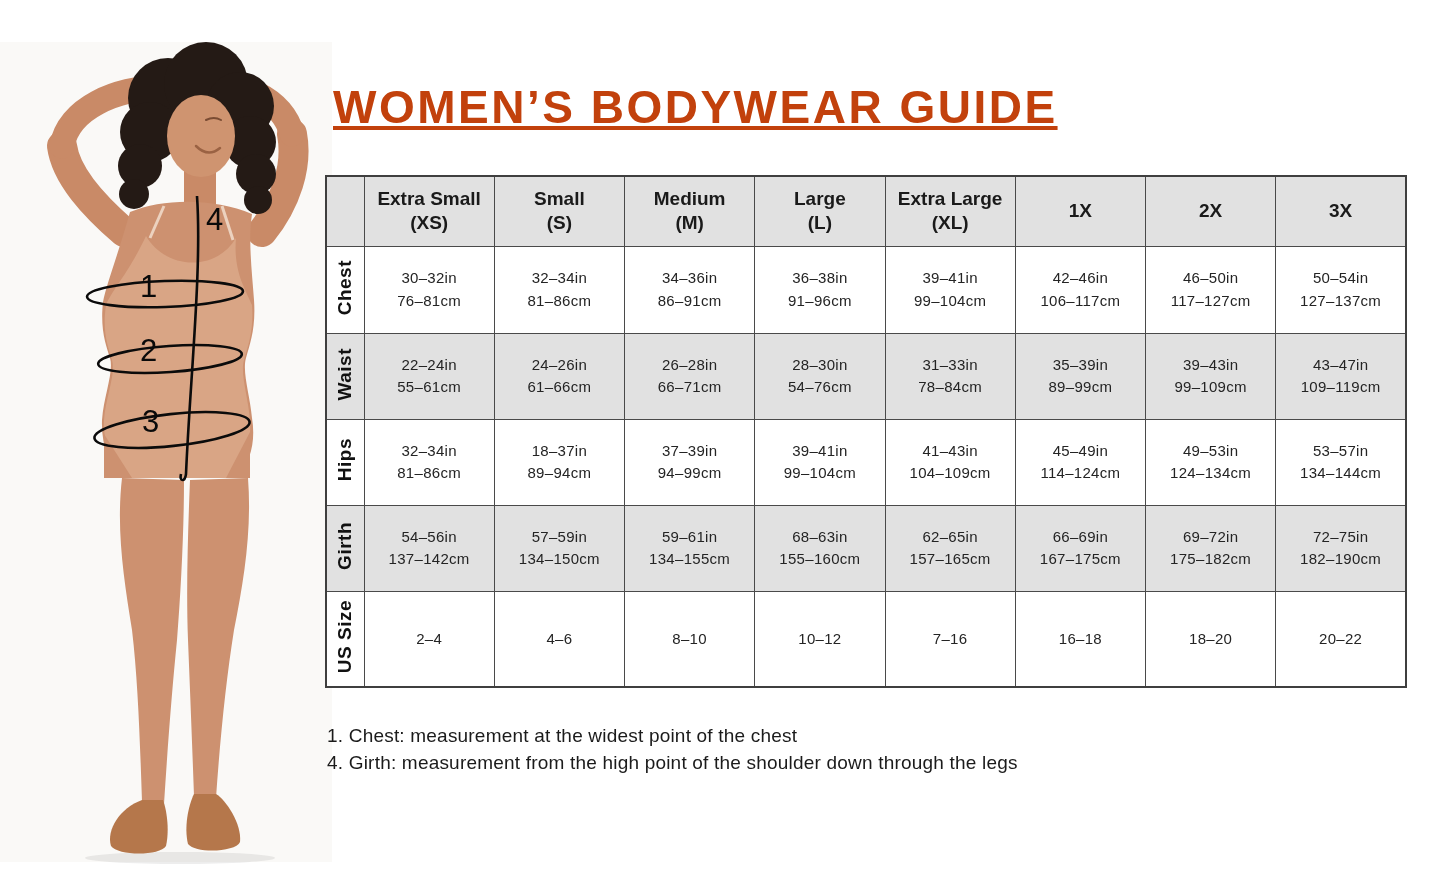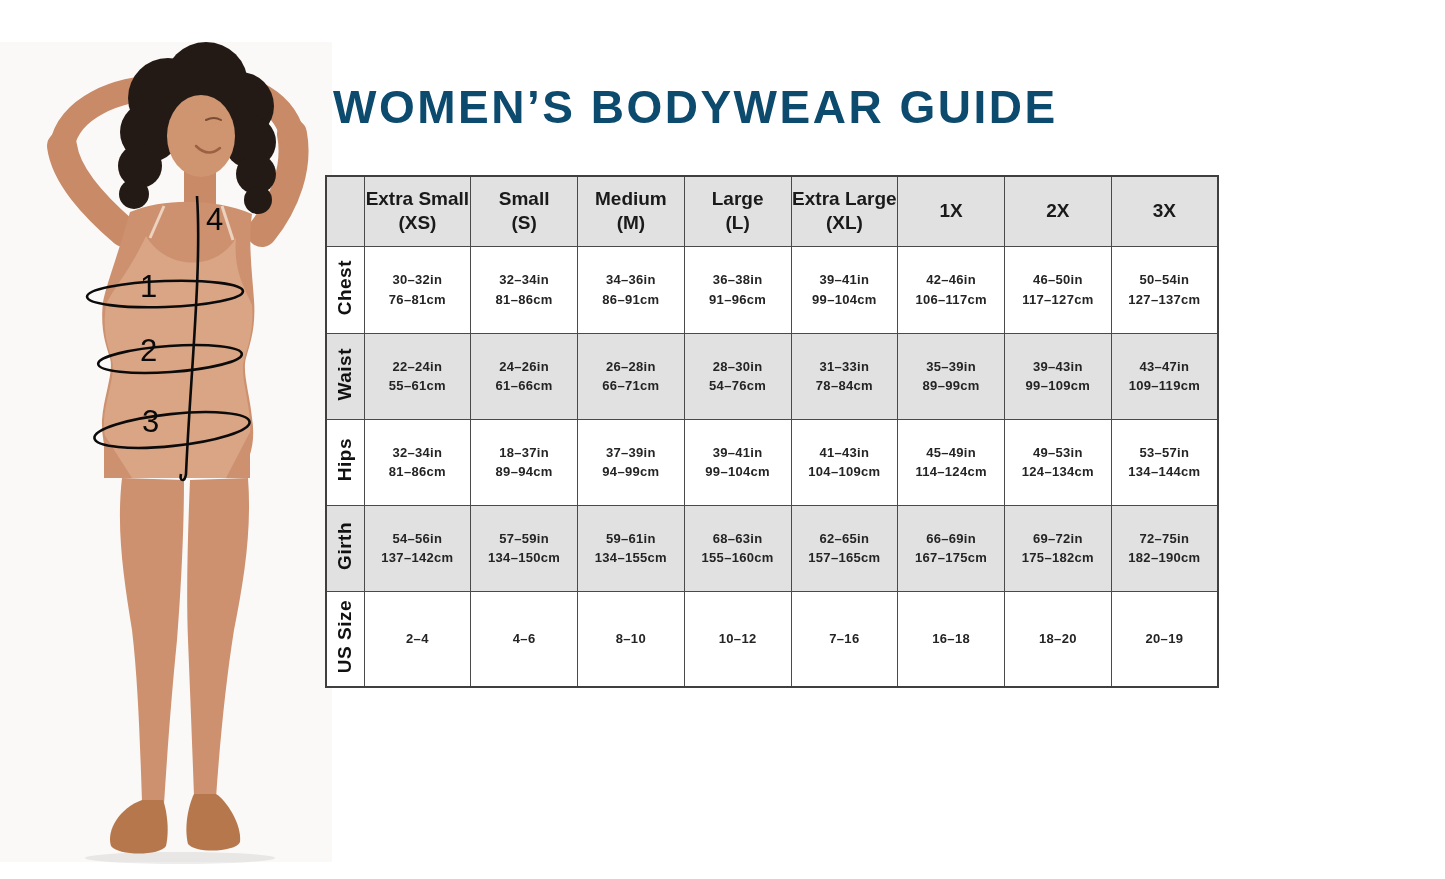--- a/index.html
+++ b/index.html
@@ -4,36 +4,36 @@
 <style>
   * { margin:0; padding:0; box-sizing:border-box; }
   html,body { width:1445px; height:879px; background:#ffffff; overflow:hidden;
               font-family:"Liberation Sans", sans-serif; color:#1d1d1d; position:relative; }
 
   
   .figure-wrap { position:absolute; left:0; top:0; width:332px; height:879px; }
 
   
   .page-title { position:absolute; left:333px; top:80px; font-size:46px; font-weight:700;
-                letter-spacing:2.5px; color:#0c4a6e; white-space:nowrap; }
-
-  
-  .size-table { position:absolute; left:325px; top:175px; width:894px;
+                letter-spacing:2.5px; color:#c2410c; white-space:nowrap;text-decoration:underline; }
+
+  
+  .size-table { position:absolute; left:325px; top:175px; width:1082px;
                 border-collapse:collapse; table-layout:fixed;
                 border:2px solid #3f3f3f; }
   .size-table th, .size-table td { border:1px solid #4a4a4a; text-align:center; vertical-align:middle; }
   .size-table col.lbl { width:38px; }
   .size-table thead tr { height:70px; }
   .size-table thead th { background:#e1e1e1; font-size:19px; font-weight:700; line-height:1.3;
                          white-space:pre-line; color:#1a1a1a; }
   .size-table tbody tr { height:86px; background:#ffffff; }
   .size-table tbody tr:nth-child(1) { height:87px; }
   .size-table tbody tr:nth-child(2), .size-table tbody tr:nth-child(4) { background:#e1e1e1; }
   .size-table tbody tr:nth-child(5) { height:96px; }
-  .cell { font-size:13px; letter-spacing:.3px; line-height:1.5; white-space:pre-line; color:#242424;font-weight:bold; }
+  .cell { font-size:15px; letter-spacing:.3px; line-height:1.5; white-space:pre-line; color:#242424; }
   .row-head { background:inherit; }
   .vlabel { display:inline-block; writing-mode:vertical-rl; transform:rotate(180deg);
             font-size:19px; font-weight:700; letter-spacing:.5px; color:#111; white-space:nowrap; }
 
   
   .footnotes { position:absolute; left:327px; top:722px; font-size:19px; line-height:27px;
                color:#1b1b1b; letter-spacing:.2px; }
 </style>
 </head>
 <body>
@@ -251,19 +251,21 @@
     </tr>
     <tr>
       <th class="row-head"><span class="vlabel">US Size</span></th>
       <td class="cell">2–4</td>
       <td class="cell">4–6</td>
       <td class="cell">8–10</td>
       <td class="cell">10–12</td>
       <td class="cell">7–16</td>
       <td class="cell">16–18</td>
       <td class="cell">18–20</td>
-      <td class="cell">20–19</td>
+      <td class="cell">20–22</td>
     </tr>
   </tbody>
 </table>
 
 <div class="footnotes">
+  <div>1. Chest: measurement at the widest point of the chest</div>
+  <div>4. Girth: measurement from the high point of the shoulder down through the legs</div>
 </div>
 
 </body></html>

